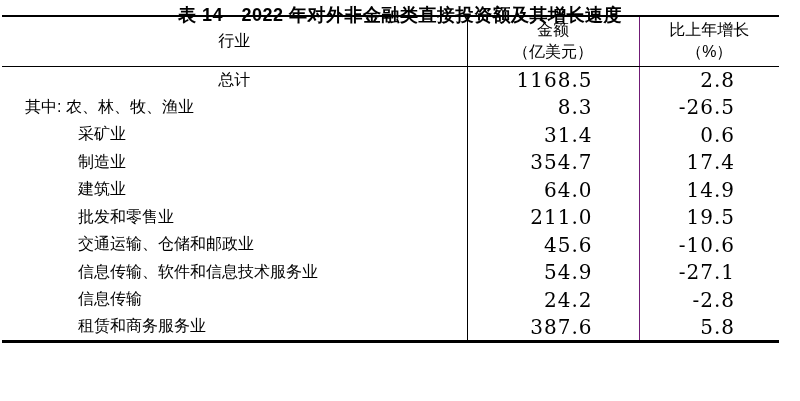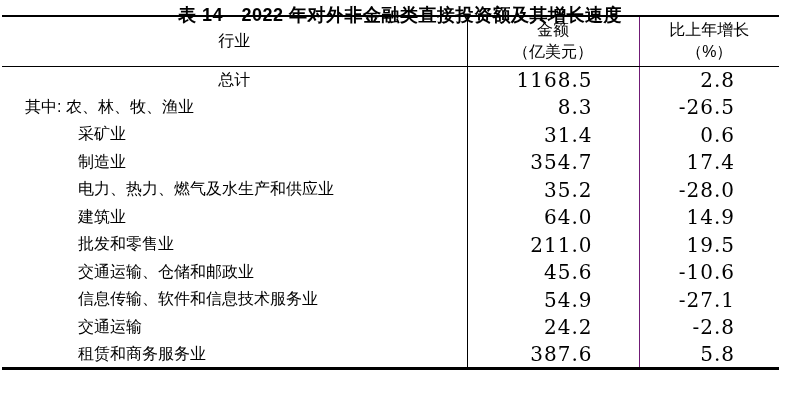--- a/index.html
+++ b/index.html
@@ -131,46 +131,41 @@
         <td class="industry-cell">采矿业</td>
         <td class="num-cell amount-cell">31.4</td>
         <td class="num-cell growth-cell">0.6</td>
       </tr>
       <tr class="row-indent">
         <td class="industry-cell">制造业</td>
         <td class="num-cell amount-cell">354.7</td>
         <td class="num-cell growth-cell">17.4</td>
       </tr>
       <tr class="row-indent">
-        <td class="industry-cell">电力、热力、燃气及水生产和供应业</td>
-        <td class="num-cell amount-cell">35.2</td>
-        <td class="num-cell growth-cell">-28.0</td>
-      </tr>
-      <tr class="row-indent">
         <td class="industry-cell">建筑业</td>
         <td class="num-cell amount-cell">64.0</td>
         <td class="num-cell growth-cell">14.9</td>
       </tr>
       <tr class="row-indent">
         <td class="industry-cell">批发和零售业</td>
         <td class="num-cell amount-cell">211.0</td>
         <td class="num-cell growth-cell">19.5</td>
       </tr>
       <tr class="row-indent">
         <td class="industry-cell">交通运输、仓储和邮政业</td>
         <td class="num-cell amount-cell">45.6</td>
         <td class="num-cell growth-cell">-10.6</td>
       </tr>
       <tr class="row-indent">
         <td class="industry-cell">信息传输、软件和信息技术服务业</td>
         <td class="num-cell amount-cell">54.9</td>
         <td class="num-cell growth-cell">-27.1</td>
       </tr>
       <tr class="row-indent">
-        <td class="industry-cell">交通运输</td>
+        <td class="industry-cell">信息传输</td>
         <td class="num-cell amount-cell">24.2</td>
         <td class="num-cell growth-cell">-2.8</td>
       </tr>
       <tr class="row-indent">
         <td class="industry-cell">租赁和商务服务业</td>
         <td class="num-cell amount-cell">387.6</td>
         <td class="num-cell growth-cell">5.8</td>
       </tr>
     </tbody>
   </table>

